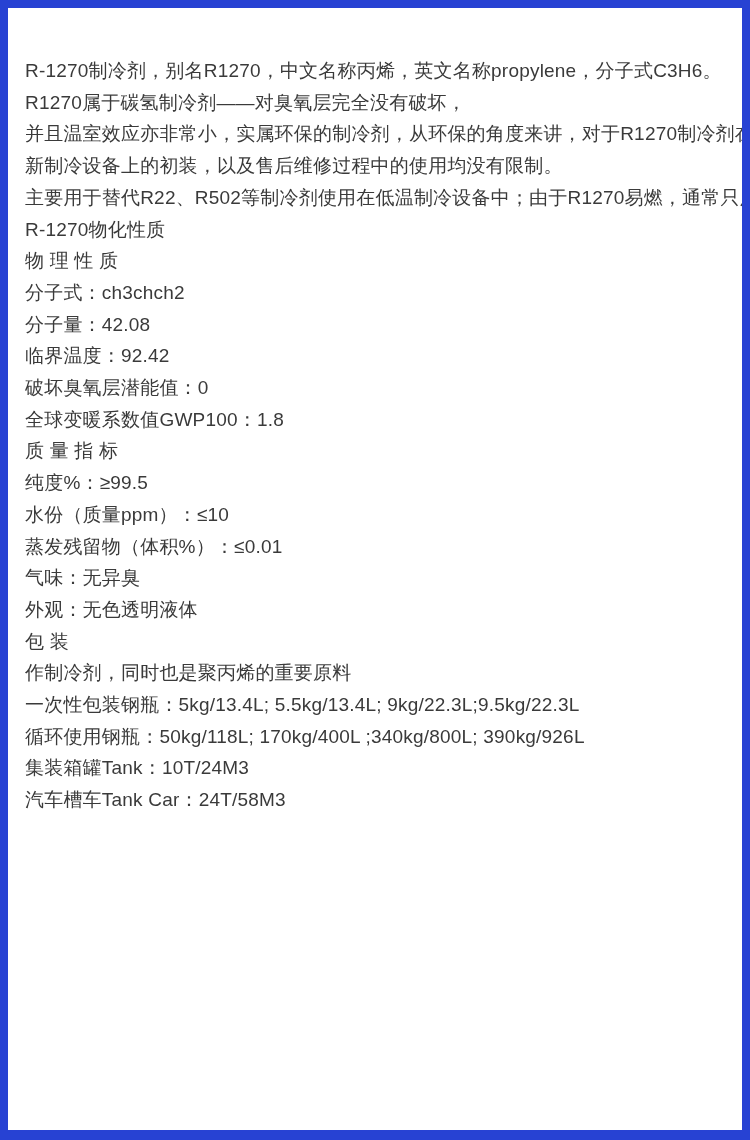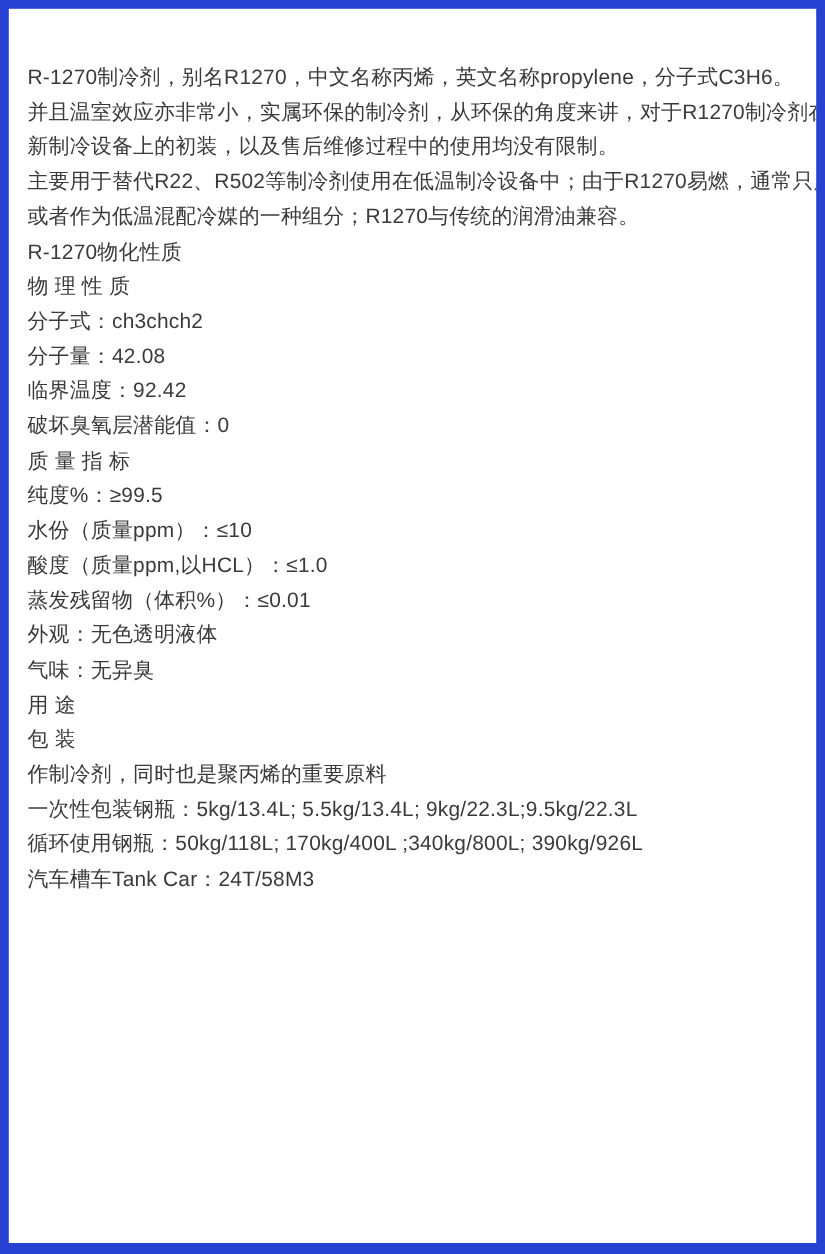--- a/index.html
+++ b/index.html
@@ -39,37 +39,37 @@
     white-space:nowrap;
     letter-spacing:0.2px;
   }
 </style>
 </head>
 <body>
 
 <div class="frame">
   <div class="content">
     <p class="line">R-1270制冷剂，别名R1270，中文名称丙烯，英文名称propylene，分子式C3H6。</p>
+    <p class="line">R1270属于碳氢制冷剂——对臭氧层完全没有破坏，</p>
     <p class="line">并且温室效应亦非常小，实属环保的制冷剂，从环保的角度来讲，对于R1270制冷剂在</p>
     <p class="line">新制冷设备上的初装，以及售后维修过程中的使用均没有限制。</p>
     <p class="line">主要用于替代R22、R502等制冷剂使用在低温制冷设备中；由于R1270易燃，通常只用</p>
-    <p class="line">或者作为低温混配冷媒的一种组分；R1270与传统的润滑油兼容。</p>
     <p class="line">R-1270物化性质</p>
     <p class="line">物 理 性 质</p>
     <p class="line">分子式：ch3chch2</p>
     <p class="line">分子量：42.08</p>
     <p class="line">临界温度：92.42</p>
     <p class="line">破坏臭氧层潜能值：0</p>
+    <p class="line">全球变暖系数值GWP100：1.8</p>
     <p class="line">质 量 指 标</p>
     <p class="line">纯度%：≥99.5</p>
     <p class="line">水份（质量ppm）：≤10</p>
-    <p class="line">酸度（质量ppm,以HCL）：≤1.0</p>
     <p class="line">蒸发残留物（体积%）：≤0.01</p>
+    <p class="line">气味：无异臭</p>
     <p class="line">外观：无色透明液体</p>
-    <p class="line">气味：无异臭</p>
-    <p class="line">用 途</p>
     <p class="line">包 装</p>
     <p class="line">作制冷剂，同时也是聚丙烯的重要原料</p>
     <p class="line">一次性包装钢瓶：5kg/13.4L; 5.5kg/13.4L; 9kg/22.3L;9.5kg/22.3L</p>
     <p class="line">循环使用钢瓶：50kg/118L; 170kg/400L ;340kg/800L; 390kg/926L</p>
+    <p class="line">集装箱罐Tank：10T/24M3</p>
     <p class="line">汽车槽车Tank Car：24T/58M3</p>
   </div>
 </div>
 
 </body></html>

